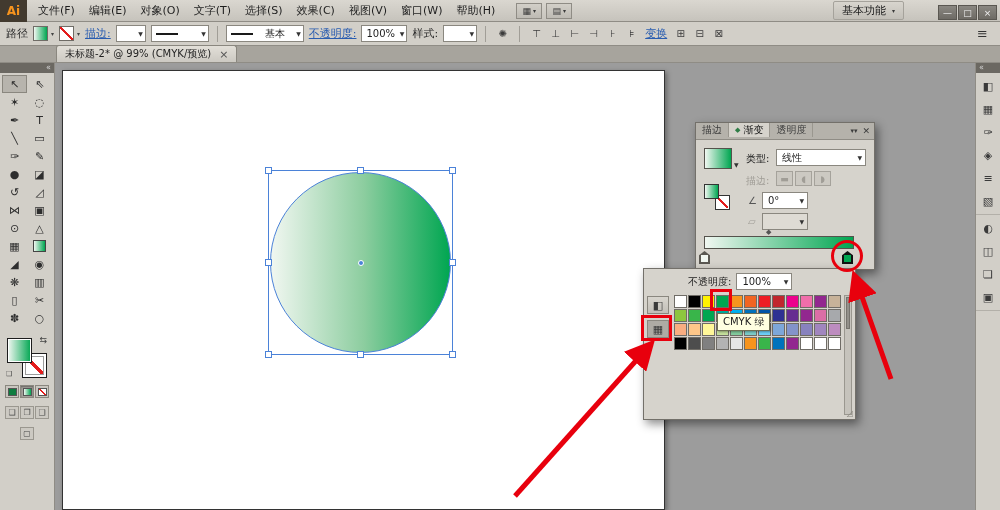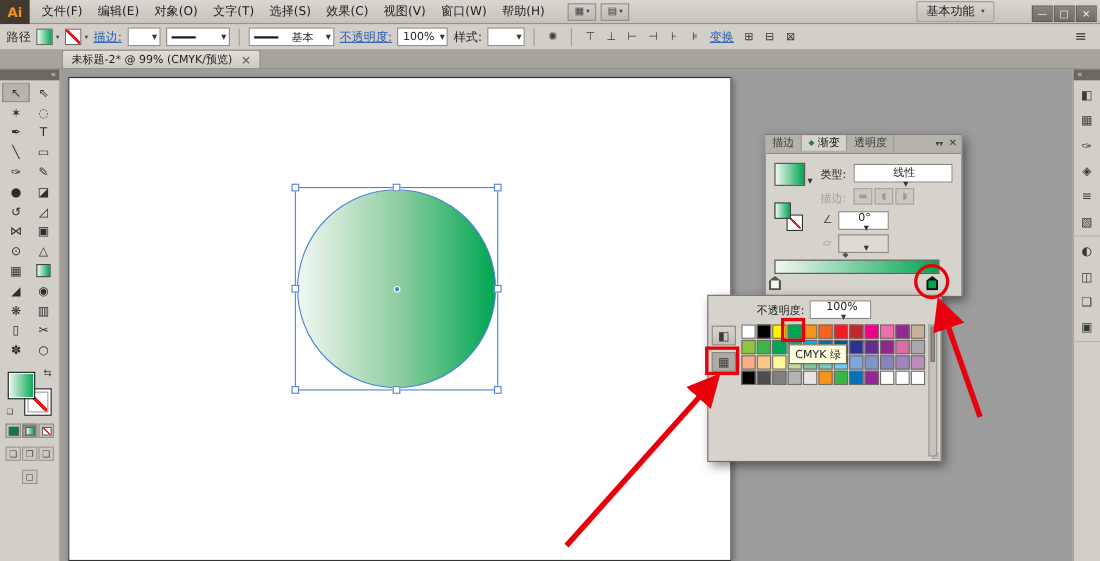--- a/index.html
+++ b/index.html
@@ -93,21 +93,21 @@
   .gp-tablist{display:flex;align-items:flex-start;}
   .gp-tab{display:flex;align-items:center;gap:3px;padding:0 6px;font-size:10px;color:#3c3c3c;border-right:1px solid #9a978f;background:#b5b2ab;white-space:nowrap;}
   .gp-tab.active{background:#d6d3cc;color:#111;}
   .gp-tab-icon{font-size:7px;color:#2e7d46;}
   .gp-titlebar-right{margin-left:auto;display:flex;align-items:center;gap:5px;padding-right:4px;font-size:7px;color:#3c3c3c;}
   .gp-close{font-size:9px;}
   .gp-body{position:relative;height:130px;font-size:10px;}
   .gp-thumb{position:absolute;left:8px;top:8px;width:28px;height:21px;border:1px solid #55524c;background:linear-gradient(90deg,var(--grad-from),var(--grad-to));}
   .gp-thumb-caret{position:absolute;left:38px;top:21px;font-size:6px;color:#333;}
   .gp-type-label{position:absolute;left:50px;top:12px;}
-  .select{height:17px;background:#fff;border:1px solid #8a877f;display:flex;align-items:center;justify-content:space-between;padding:0 3px 0 5px;font-size:10px;flex-direction:column;}
+  .select{height:17px;background:#fff;border:1px solid #8a877f;display:flex;align-items:center;justify-content:space-between;padding:0 3px 0 5px;font-size:10px;}
   .select.disabled{background:#dedbd4;color:#9a978f;}
   .gp-type-select{position:absolute;left:80px;top:9px;width:90px;}
   .gp-stroke-label{position:absolute;left:50px;top:34px;}
   .disabled{color:#a09d96;}
   .gp-stroke-opts{position:absolute;left:80px;top:31px;display:flex;gap:2px;}
   .gp-sbtn{width:17px;height:15px;border:1px solid #a5a29b;background:#ccc9c2;color:#a09d96;font-size:9px;display:flex;align-items:center;justify-content:center;}
   .gp-mini{position:absolute;left:8px;top:44px;width:26px;height:26px;}
   .gp-mini-stroke{position:absolute;right:0;bottom:0;width:15px;height:15px;border:1px solid #333;background:#fff;}
   .gp-mini-stroke::before{content:"";position:absolute;inset:1px;background:linear-gradient(45deg,transparent 42%,#e31c1c 42%,#e31c1c 58%,transparent 58%);}
   .gp-mini-fill{position:absolute;left:0;top:0;width:15px;height:15px;border:1px solid #333;background:linear-gradient(90deg,var(--grad-from),var(--grad-to));}

